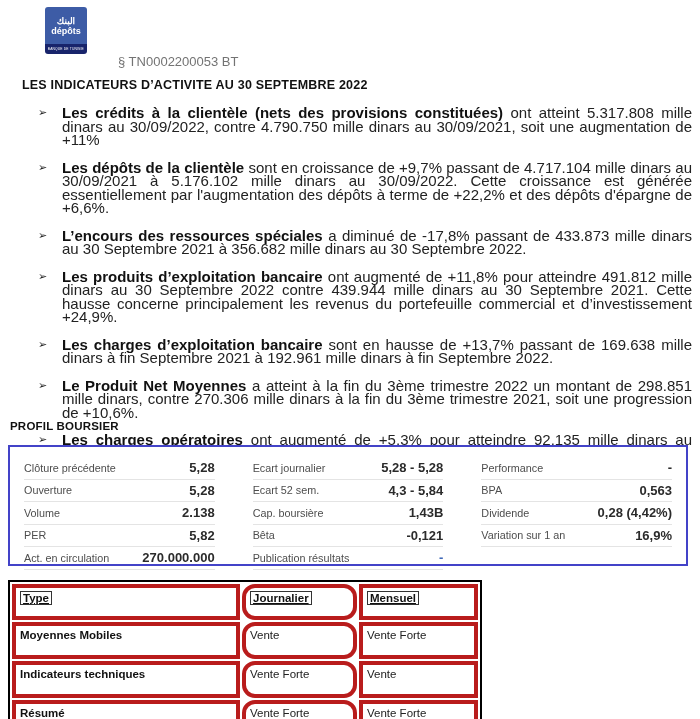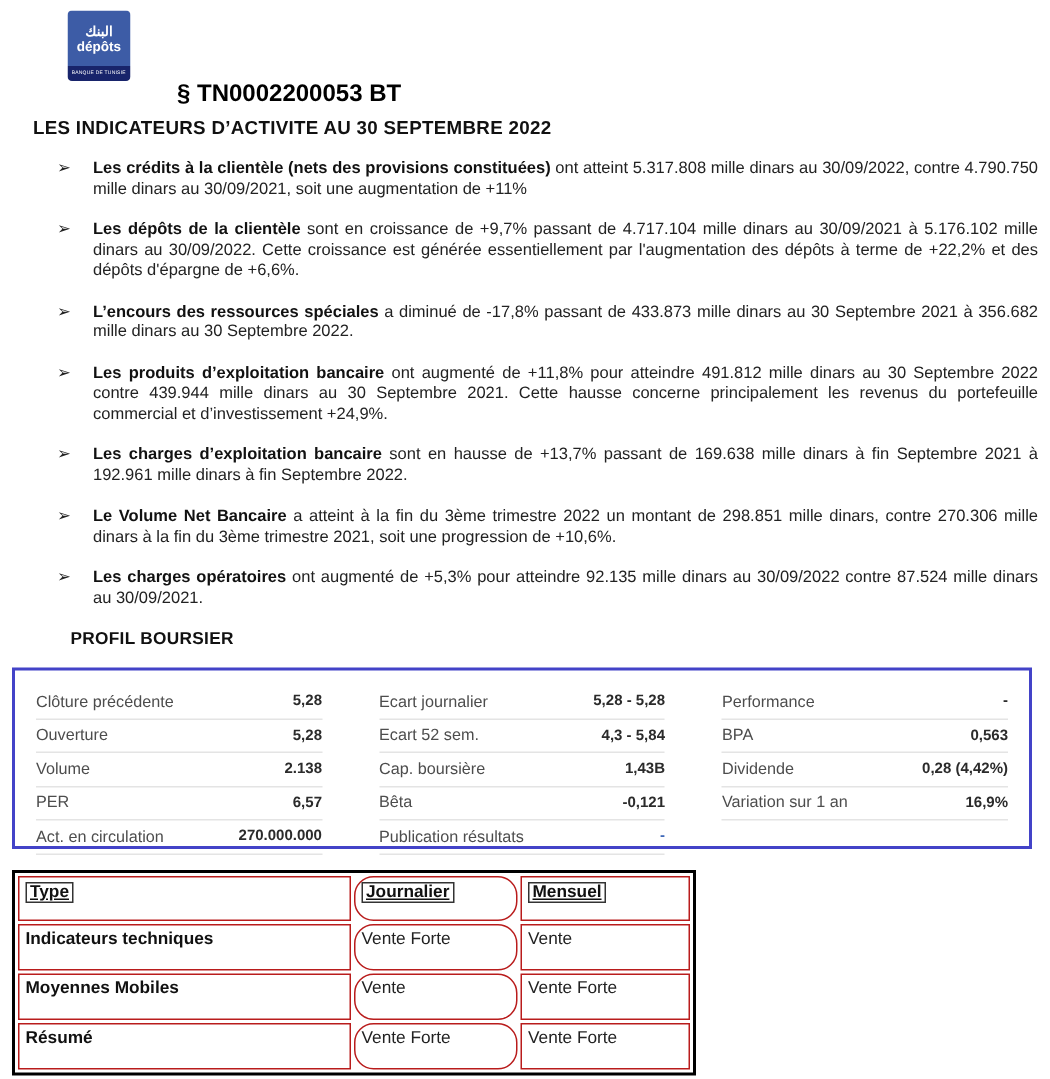--- a/index.html
+++ b/index.html
@@ -22,67 +22,67 @@
     font-size: 9px; line-height: 10px; font-weight: bold;
   }
   .logo-band {
     height: 10px; background: #18246b; color: #fff;
     display: flex; align-items: center; justify-content: center; overflow: hidden;
   }
   .logo-band span { font-size: 6px; transform: scale(0.55); white-space: nowrap; letter-spacing: 0.3px; }
 
   .isin {
     position: absolute; left: 118px; top: 54px;
-    font-size: 16px; font-weight: bold; color: #000000;
+    font-size: 13px; font-weight: normal; color: #737373;
   }
   .doc-title {
     position: absolute; left: 10px; top: 78px;
     font-size: 12.5px; font-weight: bold; color: #111; letter-spacing: 0.2px; padding-left: 12px;
   }
 
   
   .bullets { position: absolute; left: 38px; top: 106px; width: 654px; }
   .bullet { position: relative; padding-left: 24px; margin-bottom: 14px; }
   .bullet .arrow {
     position: absolute; left: 0; top: 0; font-size: 11px; color: #222; line-height: 13.5px;
   }
   .bullet .txt {
-    font-size: 11px; line-height: 13.5px; text-align: justify; color: #222;
+    font-size: 15px; line-height: 13.5px; text-align: justify; color: #222;
   }
   .bullet .txt b { color: #111; }
 
   
   .profil-title {
     position: absolute; left: 10px; top: 420px;
-    font-size: 11.5px; font-weight: bold; color: #111; letter-spacing: 0.2px; margin-left: 37px;
+    font-size: 11.5px; font-weight: bold; color: #111; letter-spacing: 0.2px;
   }
   .profil-box {
     position: absolute; left: 8px; top: 445px; width: 680px; height: 121px;
     border: 2px solid #4343c8; background: #fff;
     display: grid; grid-template-columns: 1fr 1fr 1fr; column-gap: 38px;
     padding: 10px 14px 2px 14px; box-sizing: border-box;
     align-content: start;
   }
   .profil-cell {
     grid-row: auto;
     display: flex; justify-content: space-between; align-items: center;
     height: 21.5px; border-bottom: 1px solid #e4e4e4;
   }
   .profil-label { font-size: 10.8px; color: #4d4d4d; white-space: nowrap; }
-  .profil-value { font-size: 10px; font-weight: bold; color: #2b2b2b; white-space: nowrap; }
+  .profil-value { font-size: 13px; font-weight: bold; color: #2b2b2b; white-space: nowrap; }
   .profil-value.accent { color: #3f68b8; }
 
   
   .signals {
     position: absolute; left: 8px; top: 580px;
     border-collapse: separate; border-spacing: 2px;
     border: 2px solid #000; background: #fff;
   }
   .signals th, .signals td {
-    border: 1px solid #b91c1c; text-align: left; vertical-align: top;
+    border: 4px solid #b91c1c; text-align: left; vertical-align: top;
     padding: 3px 4px; font-size: 11.5px; color: #111; margin-left: 24px;
   }
   .signals th { height: 22px; font-weight: bold; }
   .signals td { height: 23px; font-weight: normal; color: #222; }
   .signals td.rowhead { font-weight: bold; color: #111; }
   .signals .c1 { width: 212px; }
   .signals .c2 { width: 99px; border-radius: 13px; }
   .signals .c3 { width: 103px; }
   .hdr-box {
     display: inline-block; border: 1px solid #333; padding: 0 2px;
@@ -123,21 +123,21 @@
     <div class="bullet">
       <span class="arrow">➢</span>
       <div class="txt"><b>Les produits d’exploitation bancaire</b><span> ont augmenté de +11,8% pour atteindre 491.812 mille dinars au 30 Septembre 2022 contre 439.944 mille dinars au 30 Septembre 2021. Cette hausse concerne principalement les revenus du portefeuille commercial et d’investissement +24,9%.</span></div>
     </div>
     <div class="bullet">
       <span class="arrow">➢</span>
       <div class="txt"><b>Les charges d’exploitation bancaire</b><span> sont en hausse de +13,7% passant de 169.638 mille dinars à fin Septembre 2021 à 192.961 mille dinars à fin Septembre 2022.</span></div>
     </div>
     <div class="bullet">
       <span class="arrow">➢</span>
-      <div class="txt"><b>Le Volume Net Bancaire</b><span> a atteint à la fin du 3ème trimestre 2022 un montant de 298.851 mille dinars, contre 270.306 mille dinars à la fin du 3ème trimestre 2021, soit une progression de +10,6%.</span></div>
+      <div class="txt"><b>Le Produit Net Moyennes</b><span> a atteint à la fin du 3ème trimestre 2022 un montant de 298.851 mille dinars, contre 270.306 mille dinars à la fin du 3ème trimestre 2021, soit une progression de +10,6%.</span></div>
     </div>
     <div class="bullet">
       <span class="arrow">➢</span>
       <div class="txt"><b>Les charges opératoires</b><span> ont augmenté de +5,3% pour atteindre 92.135 mille dinars au 30/09/2022 contre 87.524 mille dinars au 30/09/2021.</span></div>
     </div>
   </div>
 
   <div class="profil-title">PROFIL BOURSIER</div>
   <div class="profil-box">
 
@@ -175,21 +175,21 @@
       <span class="profil-label">Cap. boursière</span>
       <span class="profil-value">1,43B</span>
     </div>
     <div class="profil-cell">
       <span class="profil-label">Dividende</span>
       <span class="profil-value">0,28 (4,42%)</span>
     </div>
 
     <div class="profil-cell">
       <span class="profil-label">PER</span>
-      <span class="profil-value">6,57</span>
+      <span class="profil-value">5,82</span>
     </div>
     <div class="profil-cell">
       <span class="profil-label">Bêta</span>
       <span class="profil-value">-0,121</span>
     </div>
 
     <div class="profil-cell">
       <span class="profil-label">Variation sur 1 an</span>
       <span class="profil-value">16,9%</span>
     </div>
@@ -204,30 +204,30 @@
   </div>
 
   <table class="signals">
     <tbody>
       <tr>
         <th class="c1"><span class="hdr-box">Type</span></th>
         <th class="c2"><span class="hdr-box">Journalier</span></th>
         <th class="c3"><span class="hdr-box">Mensuel</span></th>
       </tr>
       <tr>
+        <td class="rowhead c1">Moyennes Mobiles</td>
+        <td class="c2">Vente</td>
+        <td class="c3">Vente Forte</td>
+      </tr>
+      <tr>
         <td class="rowhead c1">Indicateurs techniques</td>
         <td class="c2">Vente Forte</td>
         <td class="c3">Vente</td>
       </tr>
       <tr>
-        <td class="rowhead c1">Moyennes Mobiles</td>
-        <td class="c2">Vente</td>
-        <td class="c3">Vente Forte</td>
-      </tr>
-      <tr>
         <td class="rowhead c1">Résumé</td>
         <td class="c2">Vente Forte</td>
         <td class="c3">Vente Forte</td>
       </tr>
     </tbody>
   </table>
 
 </div>
 
 </body></html>

